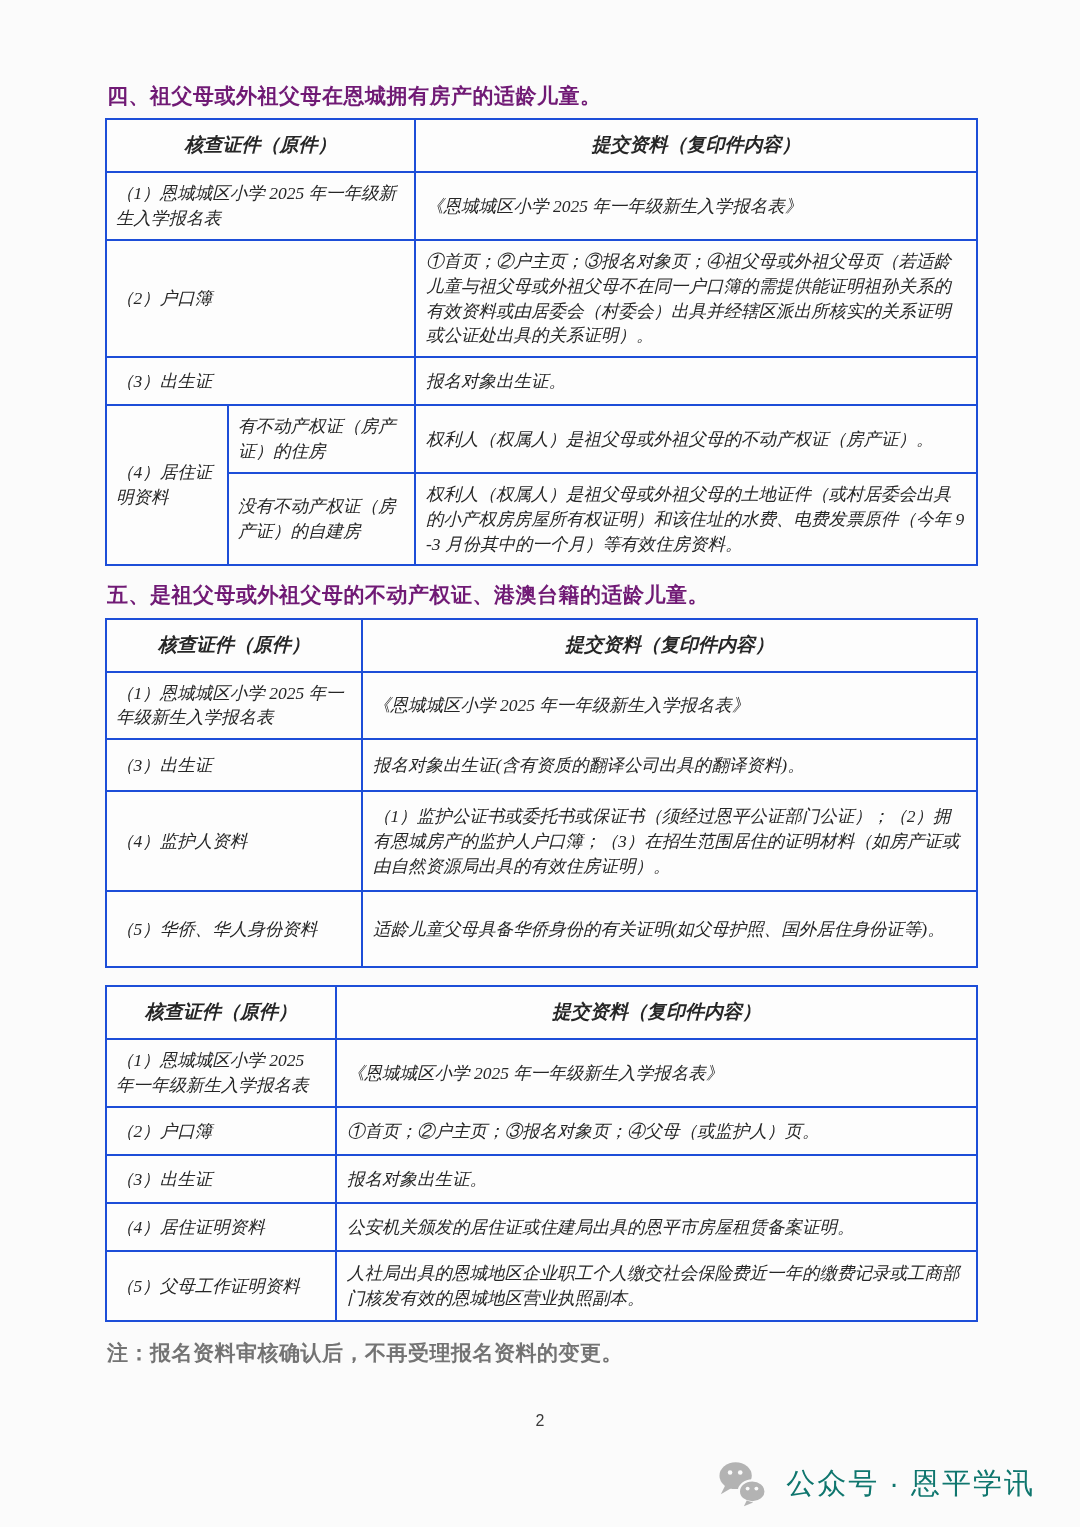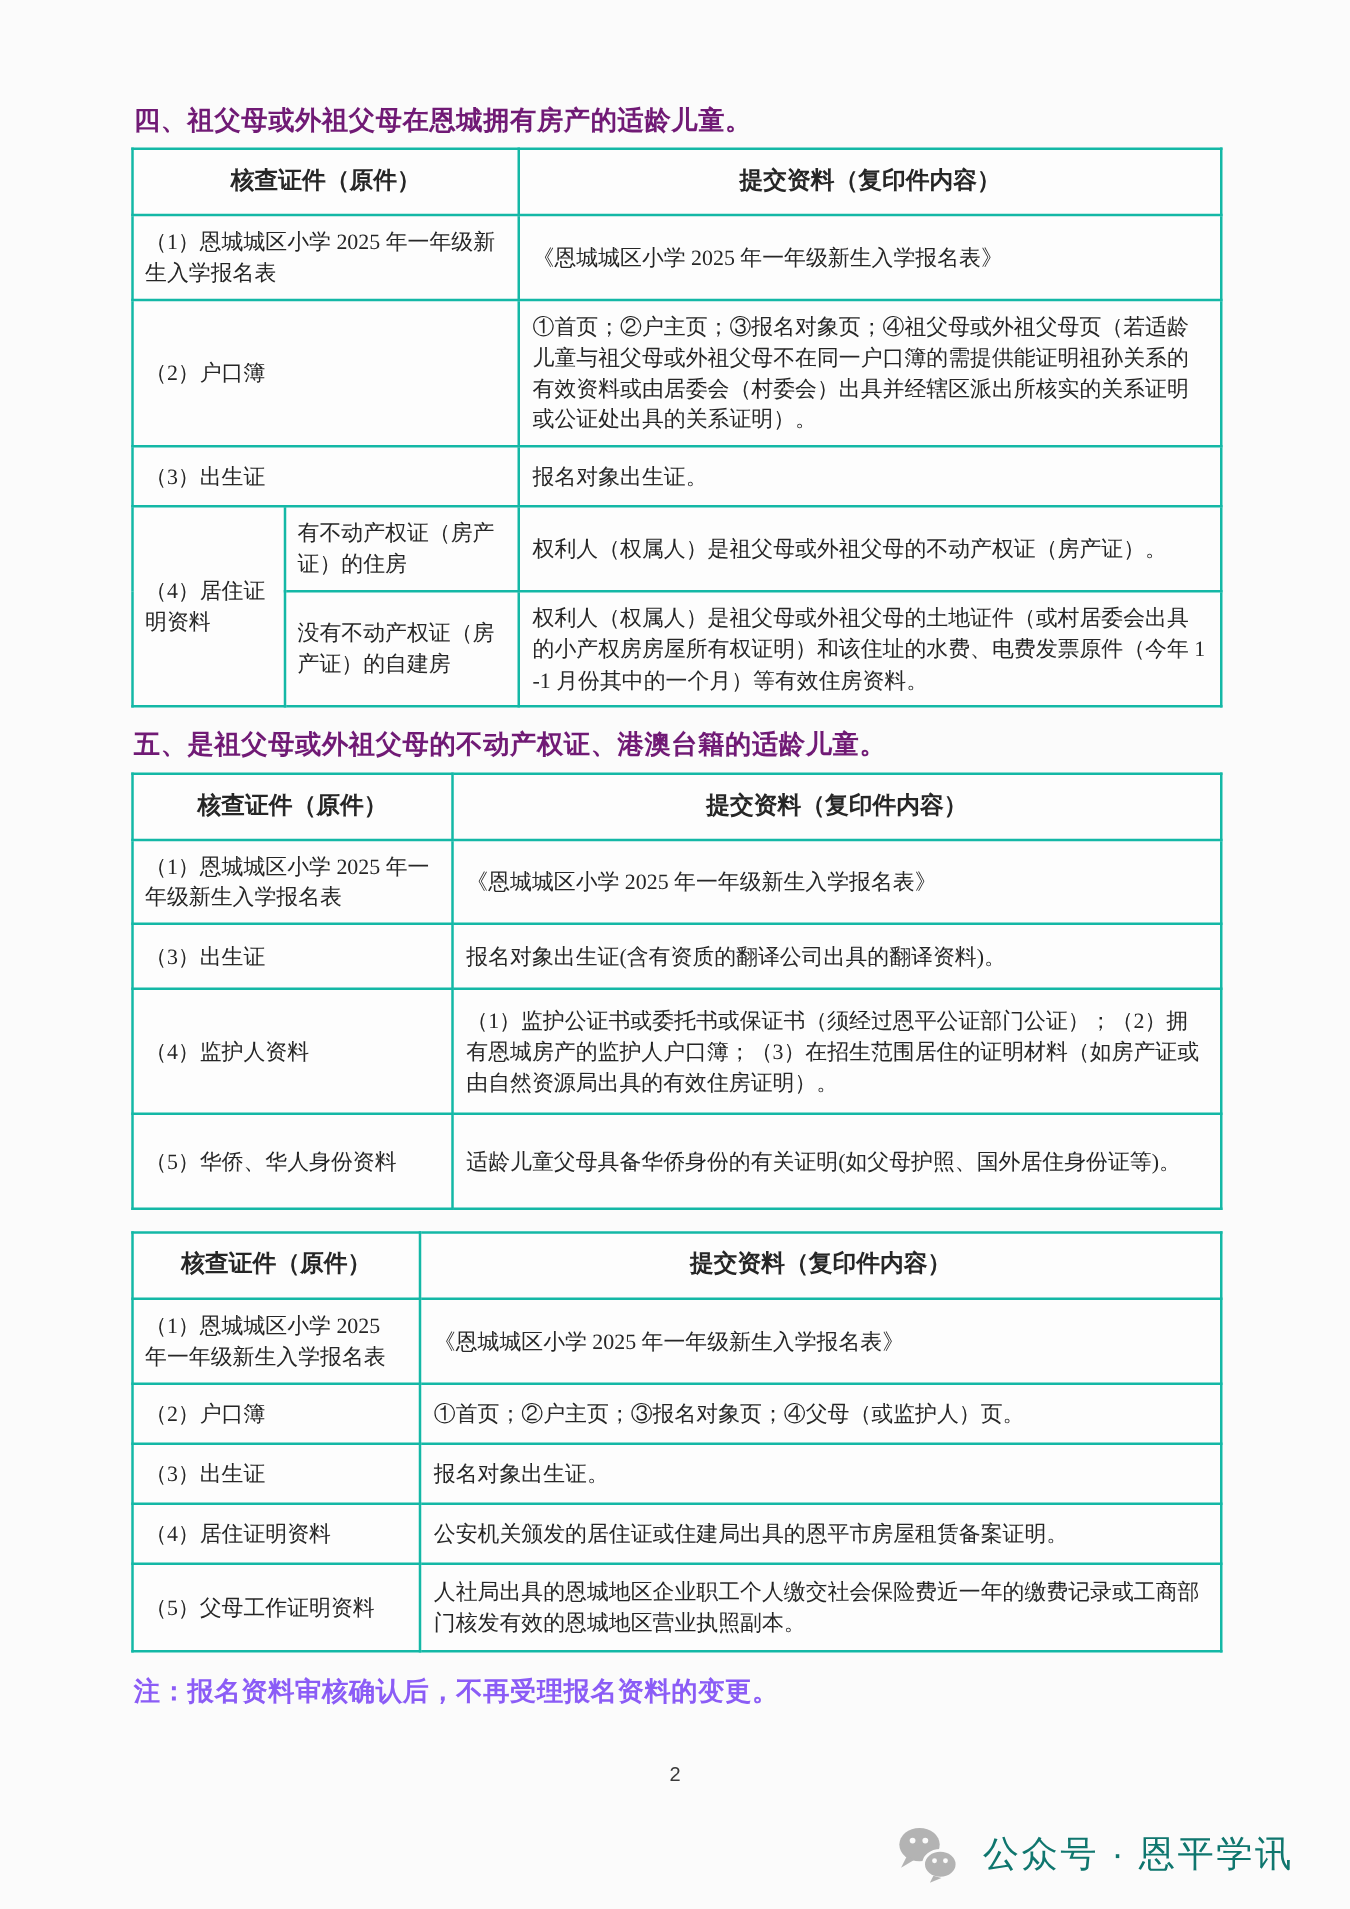--- a/index.html
+++ b/index.html
@@ -26,24 +26,25 @@
     line-height: 1.2;
   }
   .section { margin-bottom: 17px; }
   table {
     width: 100%;
     border-collapse: collapse;
     table-layout: fixed;
     background: #fdfdfd;
   }
   td, th {
-    border: 2px solid #14b8a6;
+    border: 2px solid #1d4ed8;
     vertical-align: middle;
     line-height: 1.42;
     word-break: break-all;
+    font-style: italic;
   }
   th {
     font-size: 19px;
     font-weight: bold;
     text-align: center;
     padding: 12px 6px;
     height: 50px;
   }
   td {
     font-size: 17.5px;
@@ -53,21 +54,21 @@
   .label-cell { padding-left: 9px; }
   
   .t1 .c1 { width: 122px; }
   .t1 .c2 { width: 187px; }
   
   .t2 .c1 { width: 256px; }
   .t3 .c1 { width: 230px; }
   .note {
     font-size: 21px;
     font-weight: bold;
-    color: #8b5cf6;
+    color: #737373;
     letter-spacing: 0.5px;
     margin: 12px 0 0 2px;
   }
   .page-number {
     position: absolute;
     top: 1412px;
     left: 0;
     width: 100%;
     text-align: center;
     font-size: 16px;
@@ -118,21 +119,21 @@
         <td colspan="2" class="label-cell">（3）出生证</td>
         <td>报名对象出生证。</td>
       </tr>
       <tr style="height:52px;">
         <td rowspan="2" class="label-cell">（4）居住证明资料</td>
         <td class="label-cell">有不动产权证（房产证）的住房</td>
         <td>权利人（权属人）是祖父母或外祖父母的不动产权证（房产证）。</td>
       </tr>
       <tr style="height:80px;">
         <td class="label-cell">没有不动产权证（房产证）的自建房</td>
-        <td>权利人（权属人）是祖父母或外祖父母的土地证件（或村居委会出具的小产权房房屋所有权证明）和该住址的水费、电费发票原件（今年 1-1 月份其中的一个月）等有效住房资料。</td>
+        <td>权利人（权属人）是祖父母或外祖父母的土地证件（或村居委会出具的小产权房房屋所有权证明）和该住址的水费、电费发票原件（今年 9-3 月份其中的一个月）等有效住房资料。</td>
       </tr>
     </tbody>
       </table>
   </div>
 
   <div class="section">
     <div class="section-title">五、是祖父母或外祖父母的不动产权证、港澳台籍的适龄儿童。</div>
     <table class="t2">
       <colgroup>
           <col class="c1">

